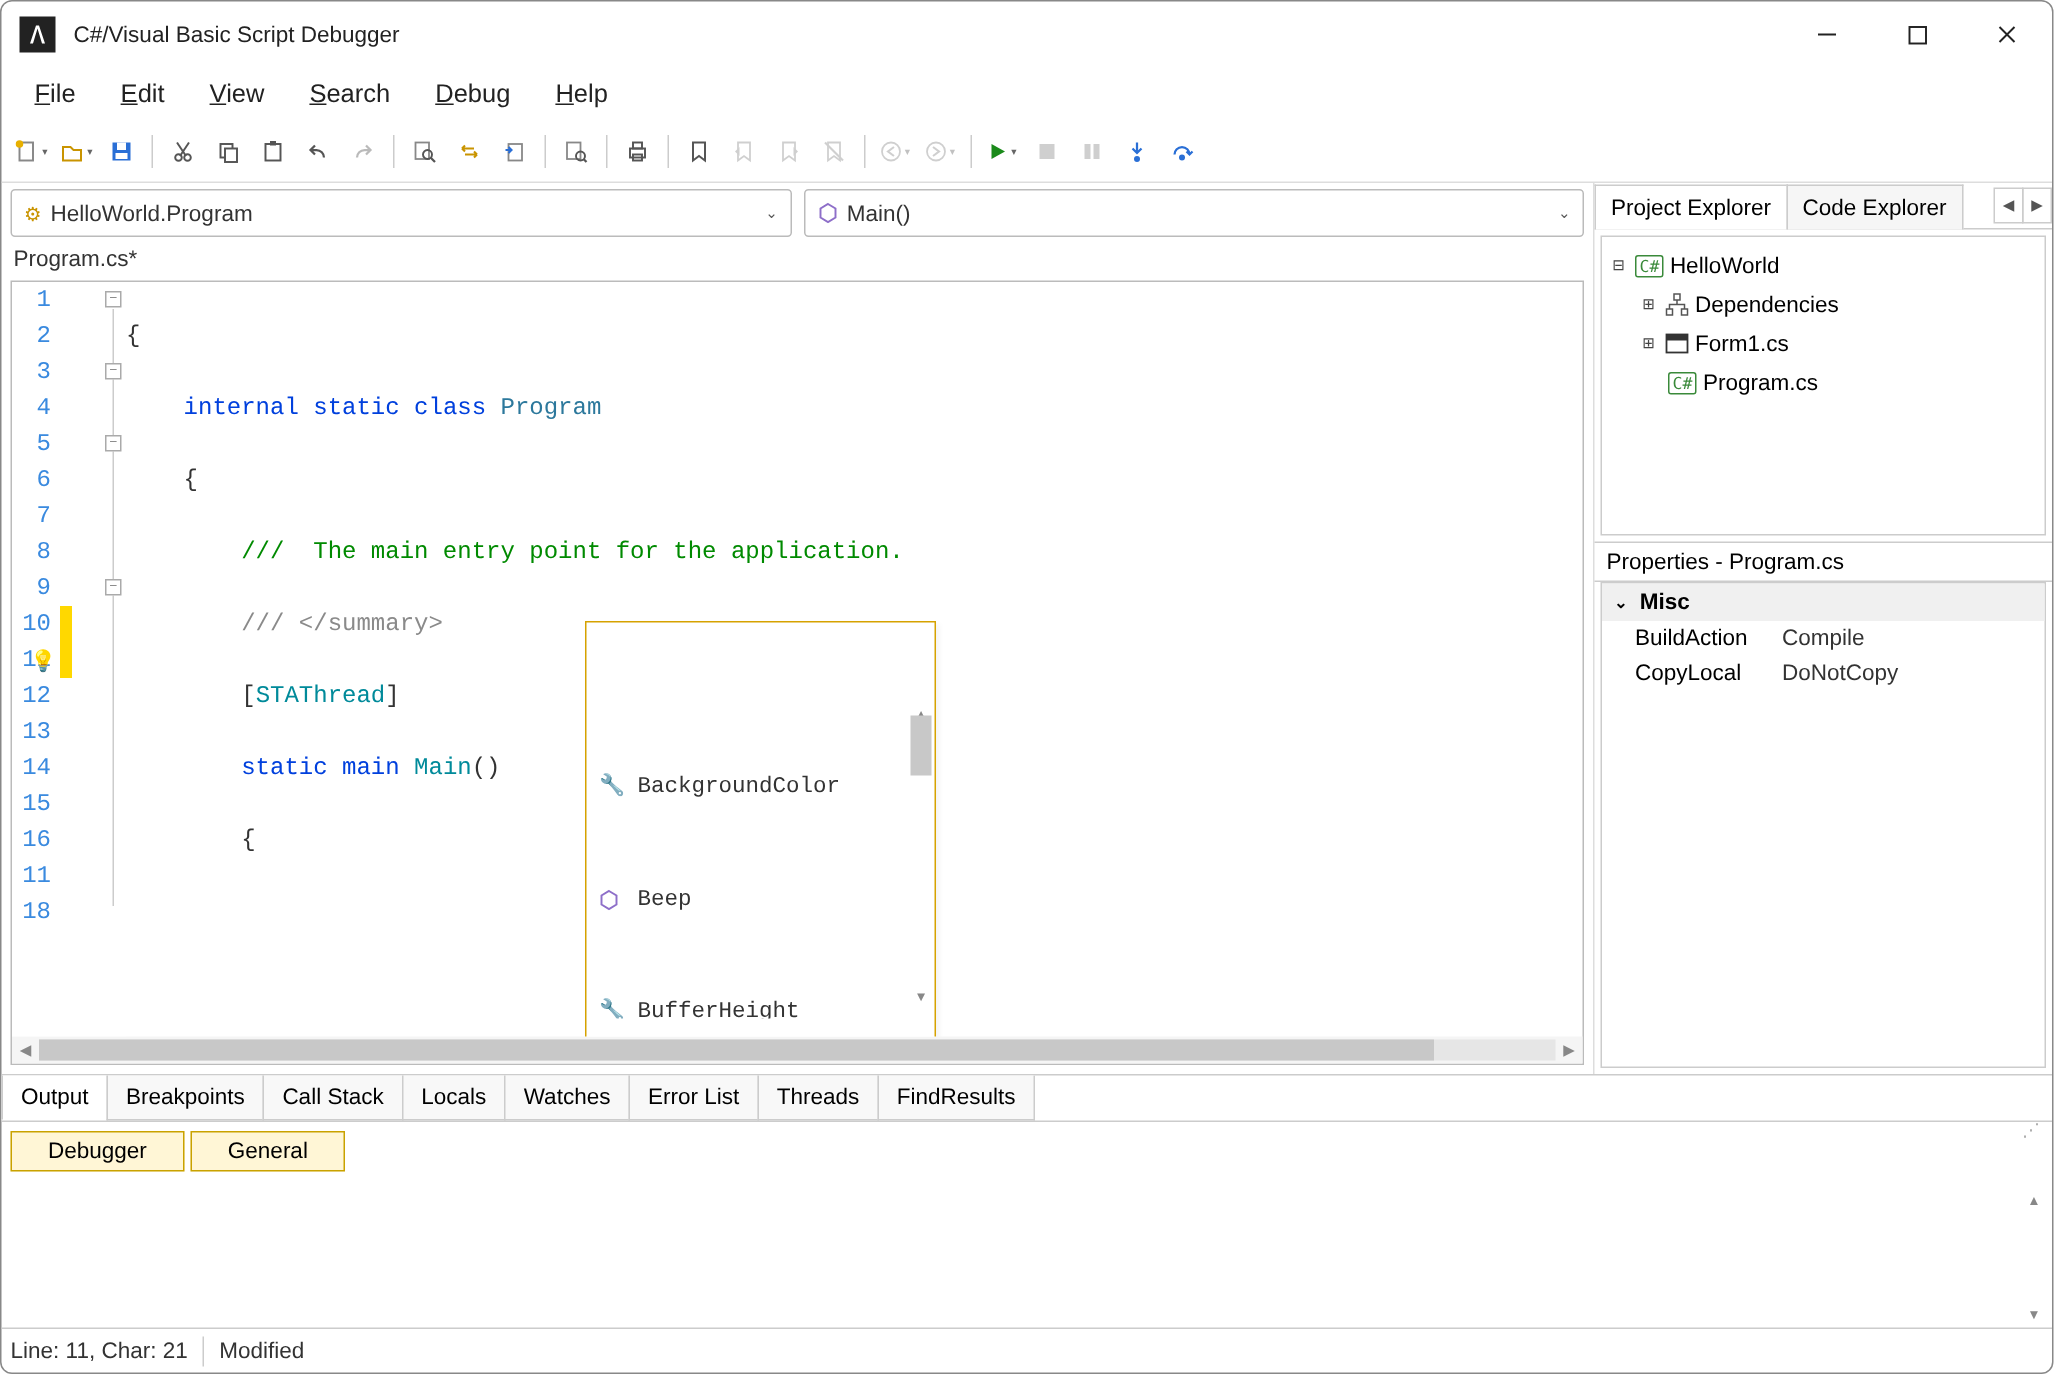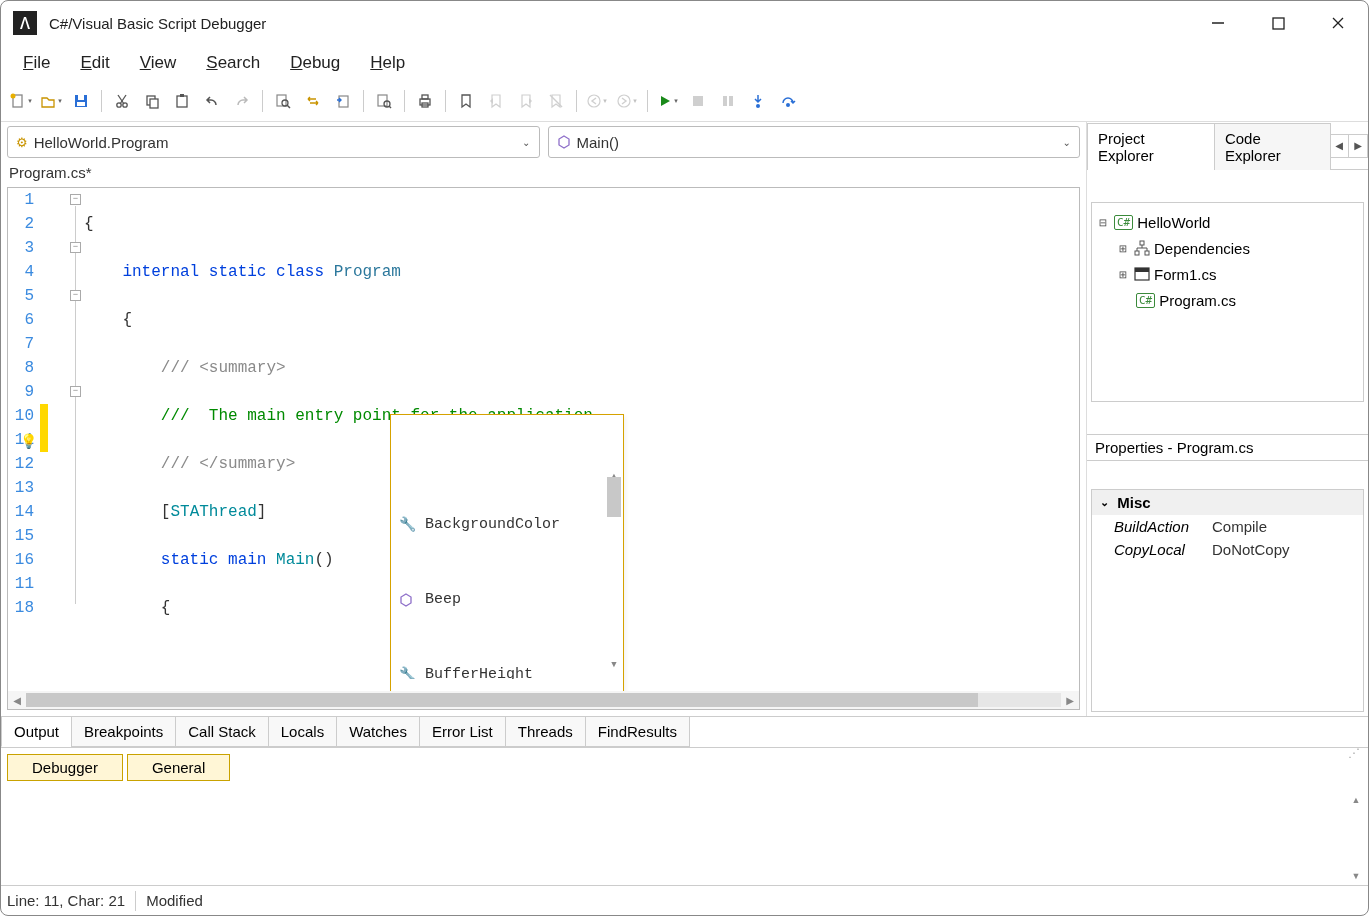--- a/index.html
+++ b/index.html
@@ -216,25 +216,24 @@
   }
   .ac-icon { width: 18px; text-align: center; font-size: 14px; }
   .ic-prop { color: #555; }
   .ic-meth { color: #8e6fc9; }
   .ac-sb {
     position: absolute; right: 2px; top: 2px; width: 14px; bottom: 2px;
   }
   .ac-sb .sbt { position: absolute; top: 12px; width: 100%; height: 40px; background: #c8c8c8; }
   .ac-sb .arr { position: absolute; width: 100%; text-align: center; font-size: 9px; color: #888; }
   .right-col {
-    width: 282px;
+    width: 306px;
     display: flex;
     flex-direction: column;
     border-left: 1px solid #ddd;
-    gap: 28px;
   }
   .tabstrip {
     display: flex;
     align-items: center;
     border-bottom: 1px solid #ccc;
     font-size: 15px;
   }
   .tab {
     padding: 6px 10px;
     border: 1px solid #ccc;
@@ -293,21 +292,21 @@
   .props-head {
     background: #f0f0f0;
     padding: 4px 8px;
     font-weight: bold;
     display: flex; align-items: center; gap: 8px;
   }
   .props-row {
     display: flex;
     padding: 3px 0;
   }
-  .props-row .pk { width: 120px; padding-left: 22px; font-style: italic; }
+  .props-row .pk { width: 120px; padding-left: 22px; }
   .props-row .pv { flex: 1; color: #333; }
 
   .bottom-tabs {
     display: flex;
     border-top: 1px solid #ccc;
     font-size: 15px;
   }
   .btab {
     padding: 6px 12px;
     border: 1px solid #ccc;
@@ -605,21 +604,20 @@
           <div class="fold" style="top:54px">−</div>
           <div class="fold" style="top:102px">−</div>
           <div class="fold" style="top:198px">−</div>
           <div class="yellowbar" style="top:216px;height:48px"></div>
           <div class="bulb" style="top:242px">💡</div>
         </div>
         <div class="code">
 <div>{</div>
 <div><span>    </span><span class="k-blue">internal</span><span> </span><span class="k-blue">static</span><span> </span><span class="k-blue">class</span><span> </span><span class="k-type">Program</span></div>
 <div>    {</div>
-<div><span>        </span><span class="k-gray">/// </span><span class="k-gray">&lt;summary&gt;</span></div>
 <div><span>        </span><span class="k-green">///  The main entry point for the application.</span></div>
 <div><span>        </span><span class="k-gray">/// </span><span class="k-gray">&lt;/summary&gt;</span></div>
 <div><span>        [</span><span class="k-teal">STAThread</span><span>]</span></div>
 <div><span>        </span><span class="k-blue">static</span><span> </span><span class="k-blue">main</span><span> </span><span class="k-teal">Main</span><span>()</span></div>
 <div>        {</div>
 
 
 
 
 

